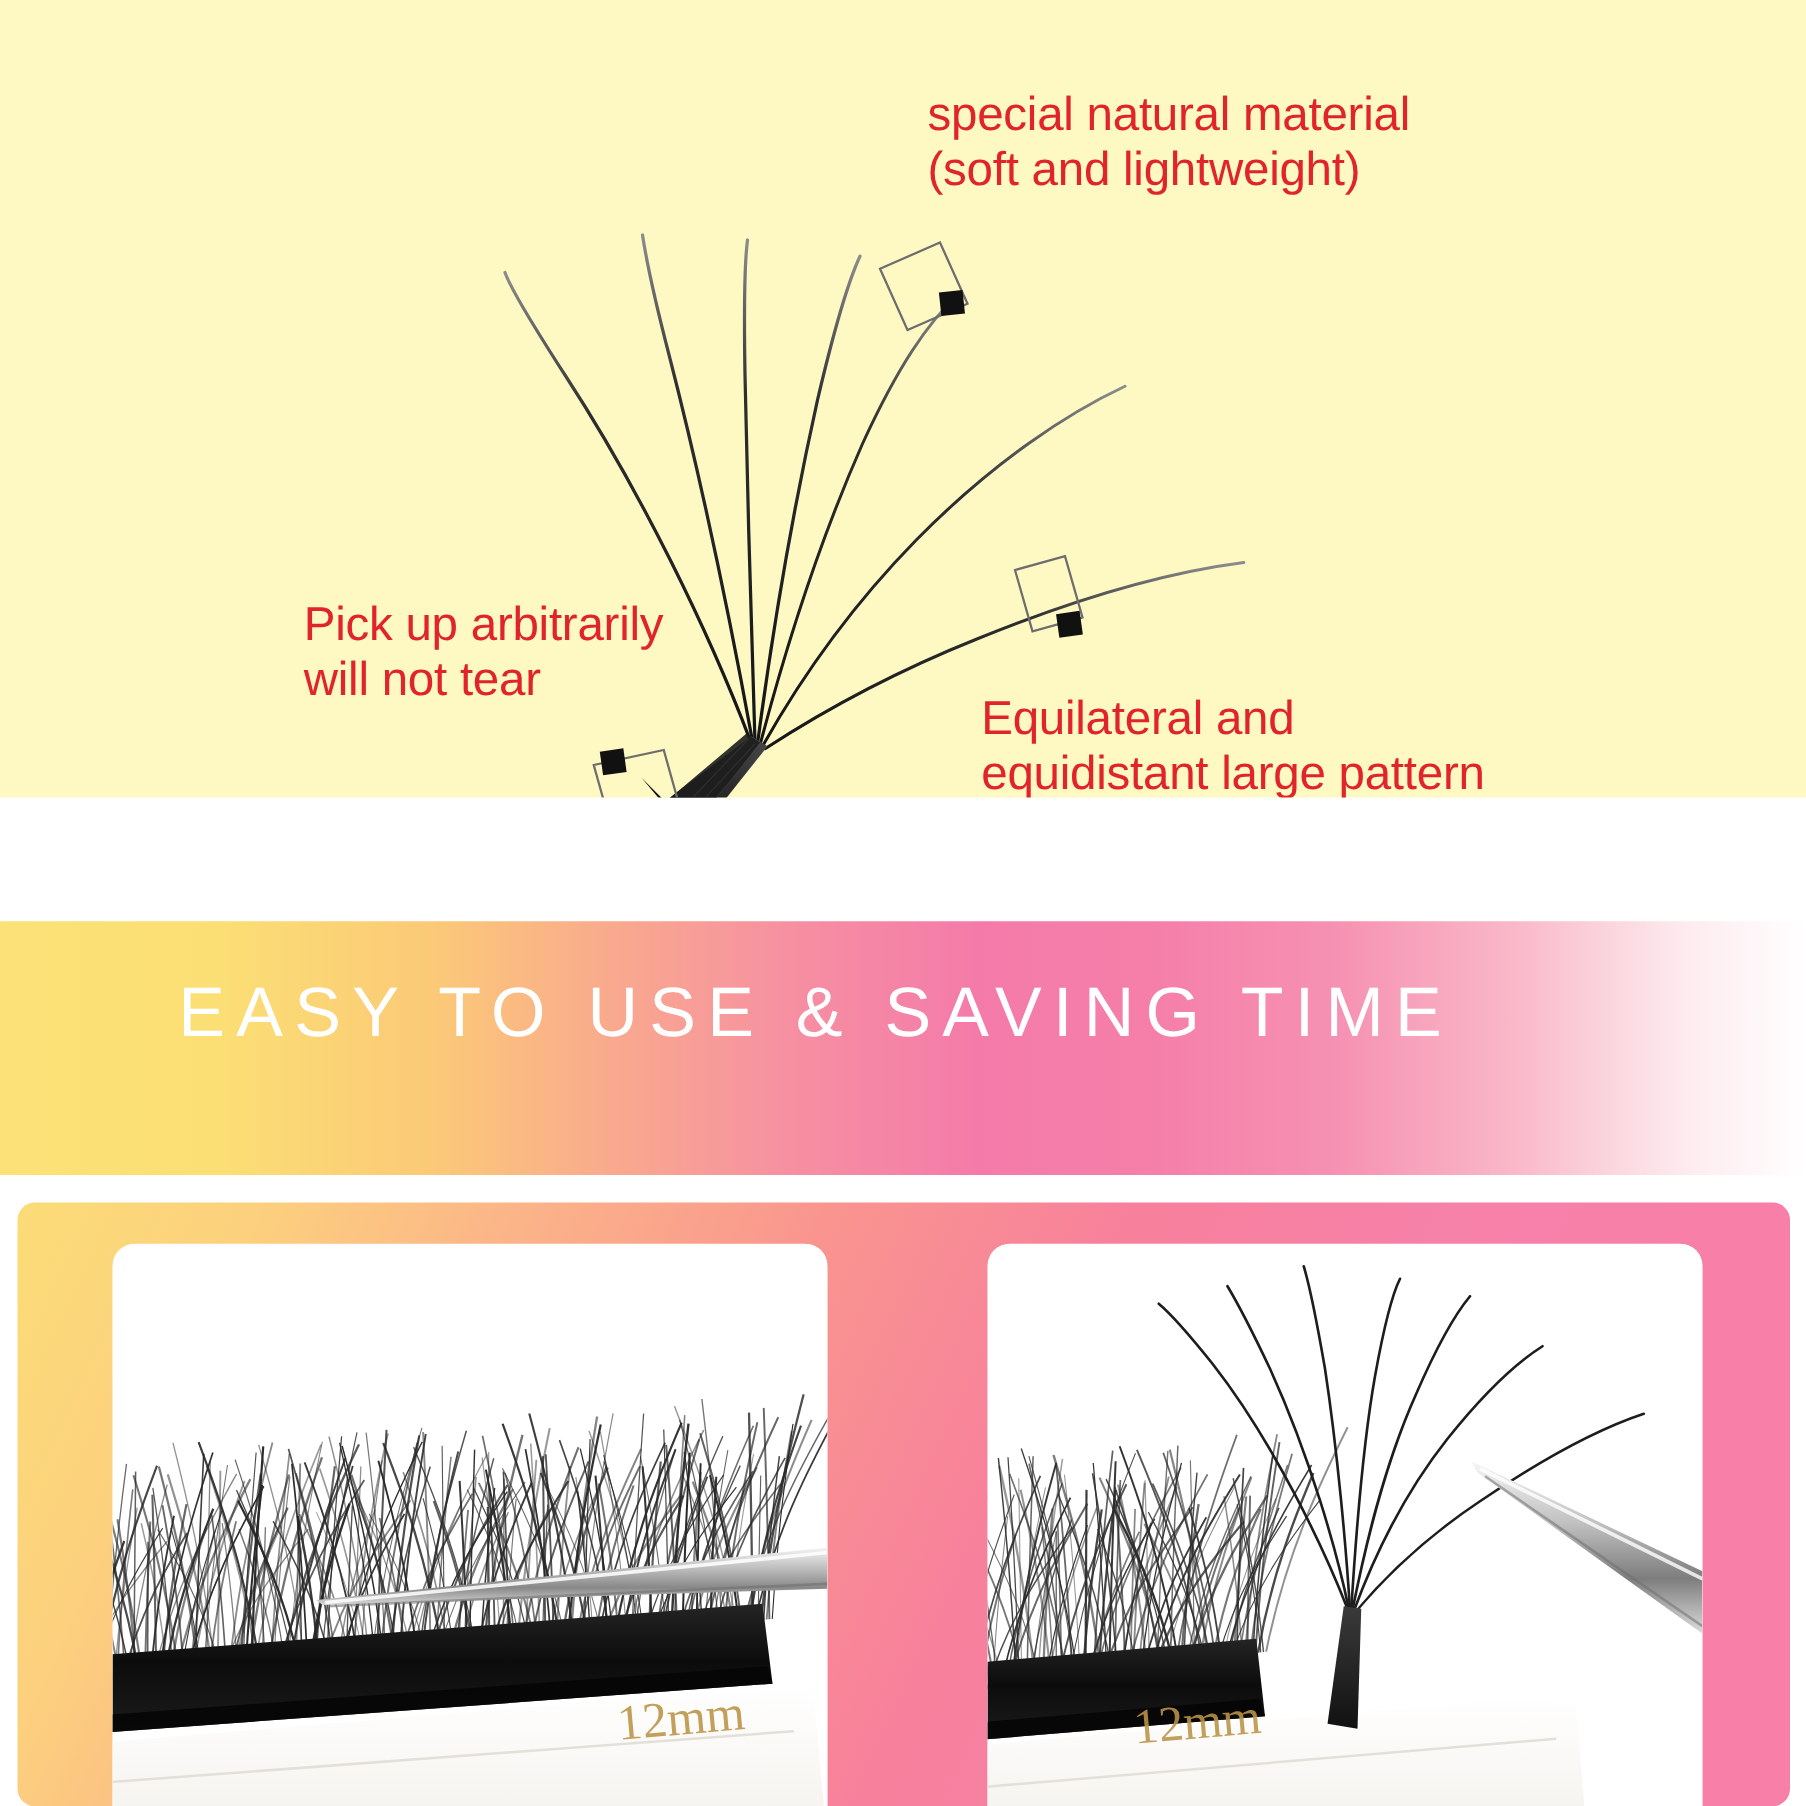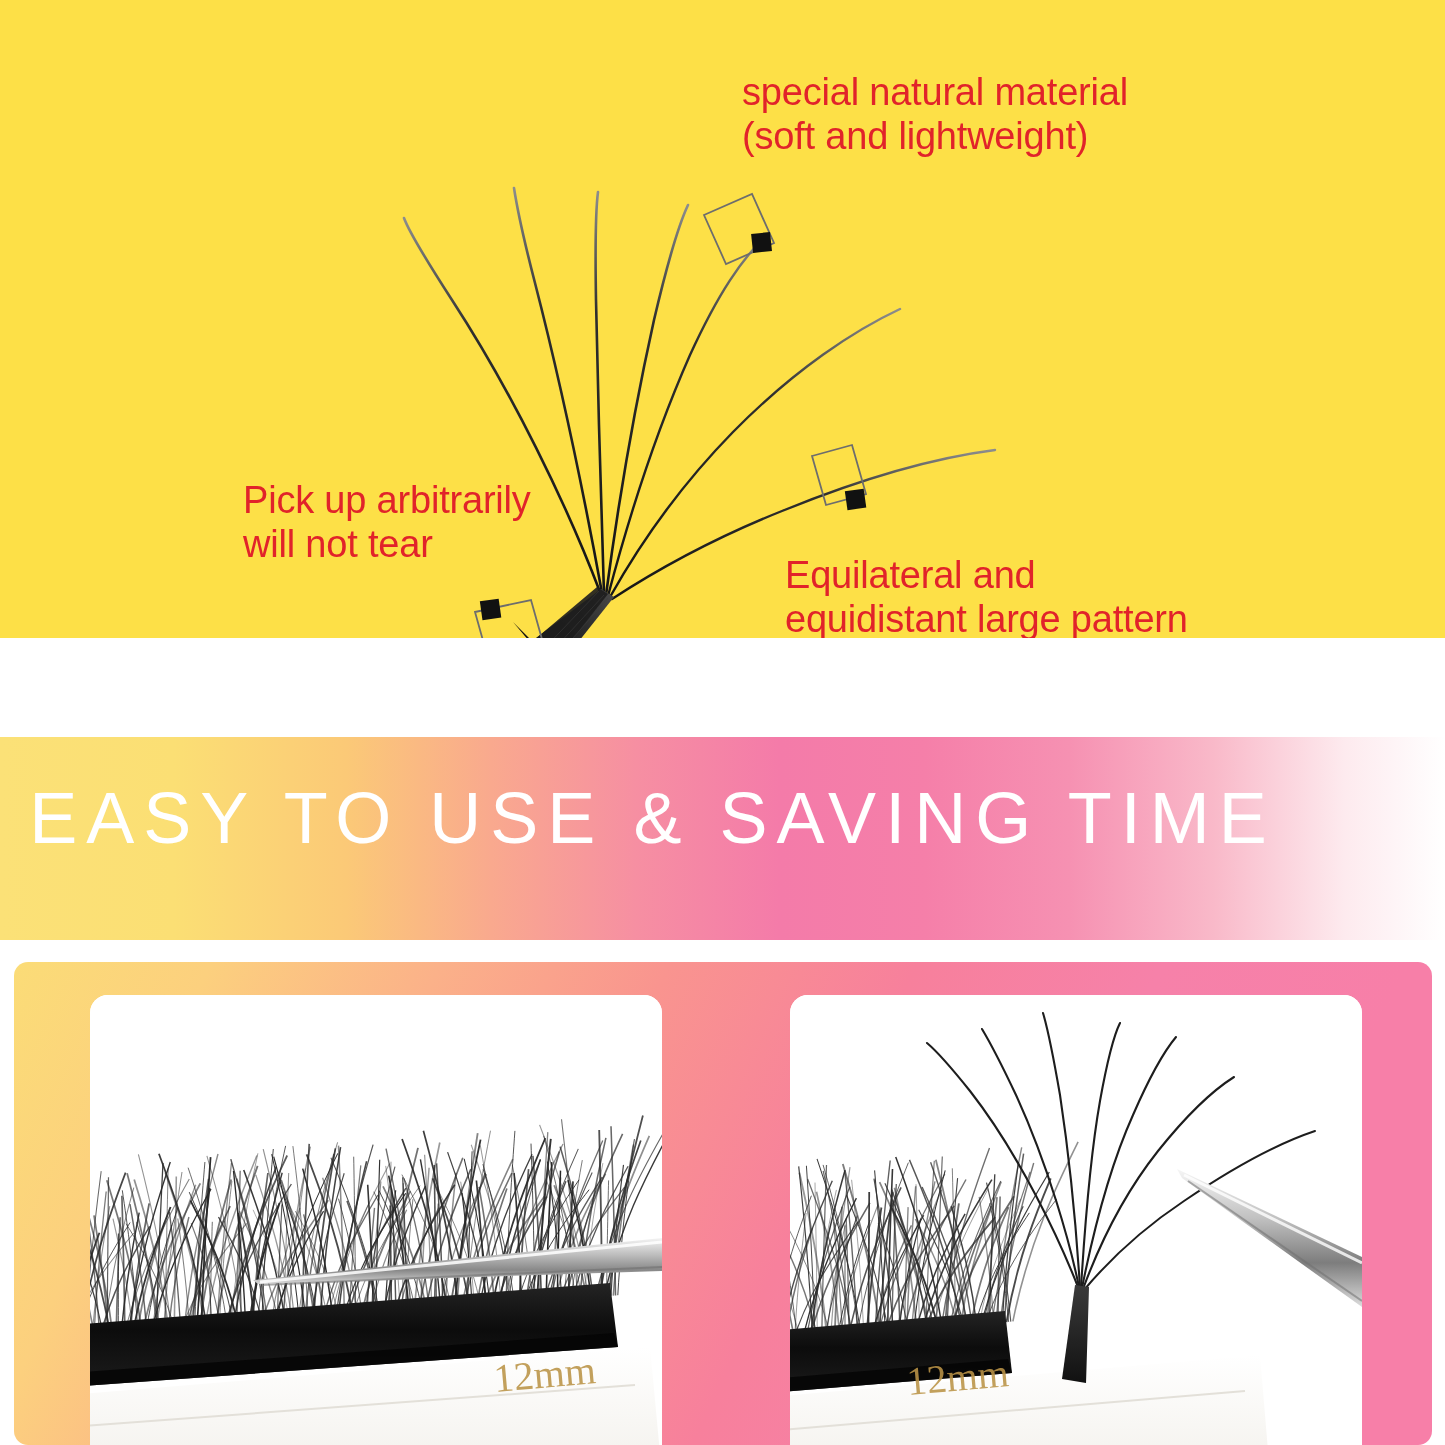--- a/index.html
+++ b/index.html
@@ -14,21 +14,21 @@
     overflow: hidden;
     position: relative;
   }
 
   
   #diagram-section {
     position: absolute;
     left: 0; top: 0;
     width: 1445px;
     height: 638px;
-    background: #fde047;
+    background: #fef9c3;
     overflow: hidden;
   }
   #lash-fan-svg {
     position: absolute;
     left: 0; top: 0;
     width: 1445px;
     height: 737px;
   }
   .callout {
     position: absolute;
@@ -76,21 +76,21 @@
         #ffffff 100%);
     overflow: hidden;
   }
   #banner-headline {
     position: absolute;
     left: 0;
     top: 45px;
     width: 1305px;
     text-align: center;
     color: #ffffff;
-    font-size: 72px;
+    font-size: 56px;
     font-weight: 400;
     letter-spacing: 9px;
     line-height: 1;
     white-space: nowrap;
   }
   #banner-sub {
     position: absolute;
     left: 0;
     top: 127px;
     width: 1292px;

